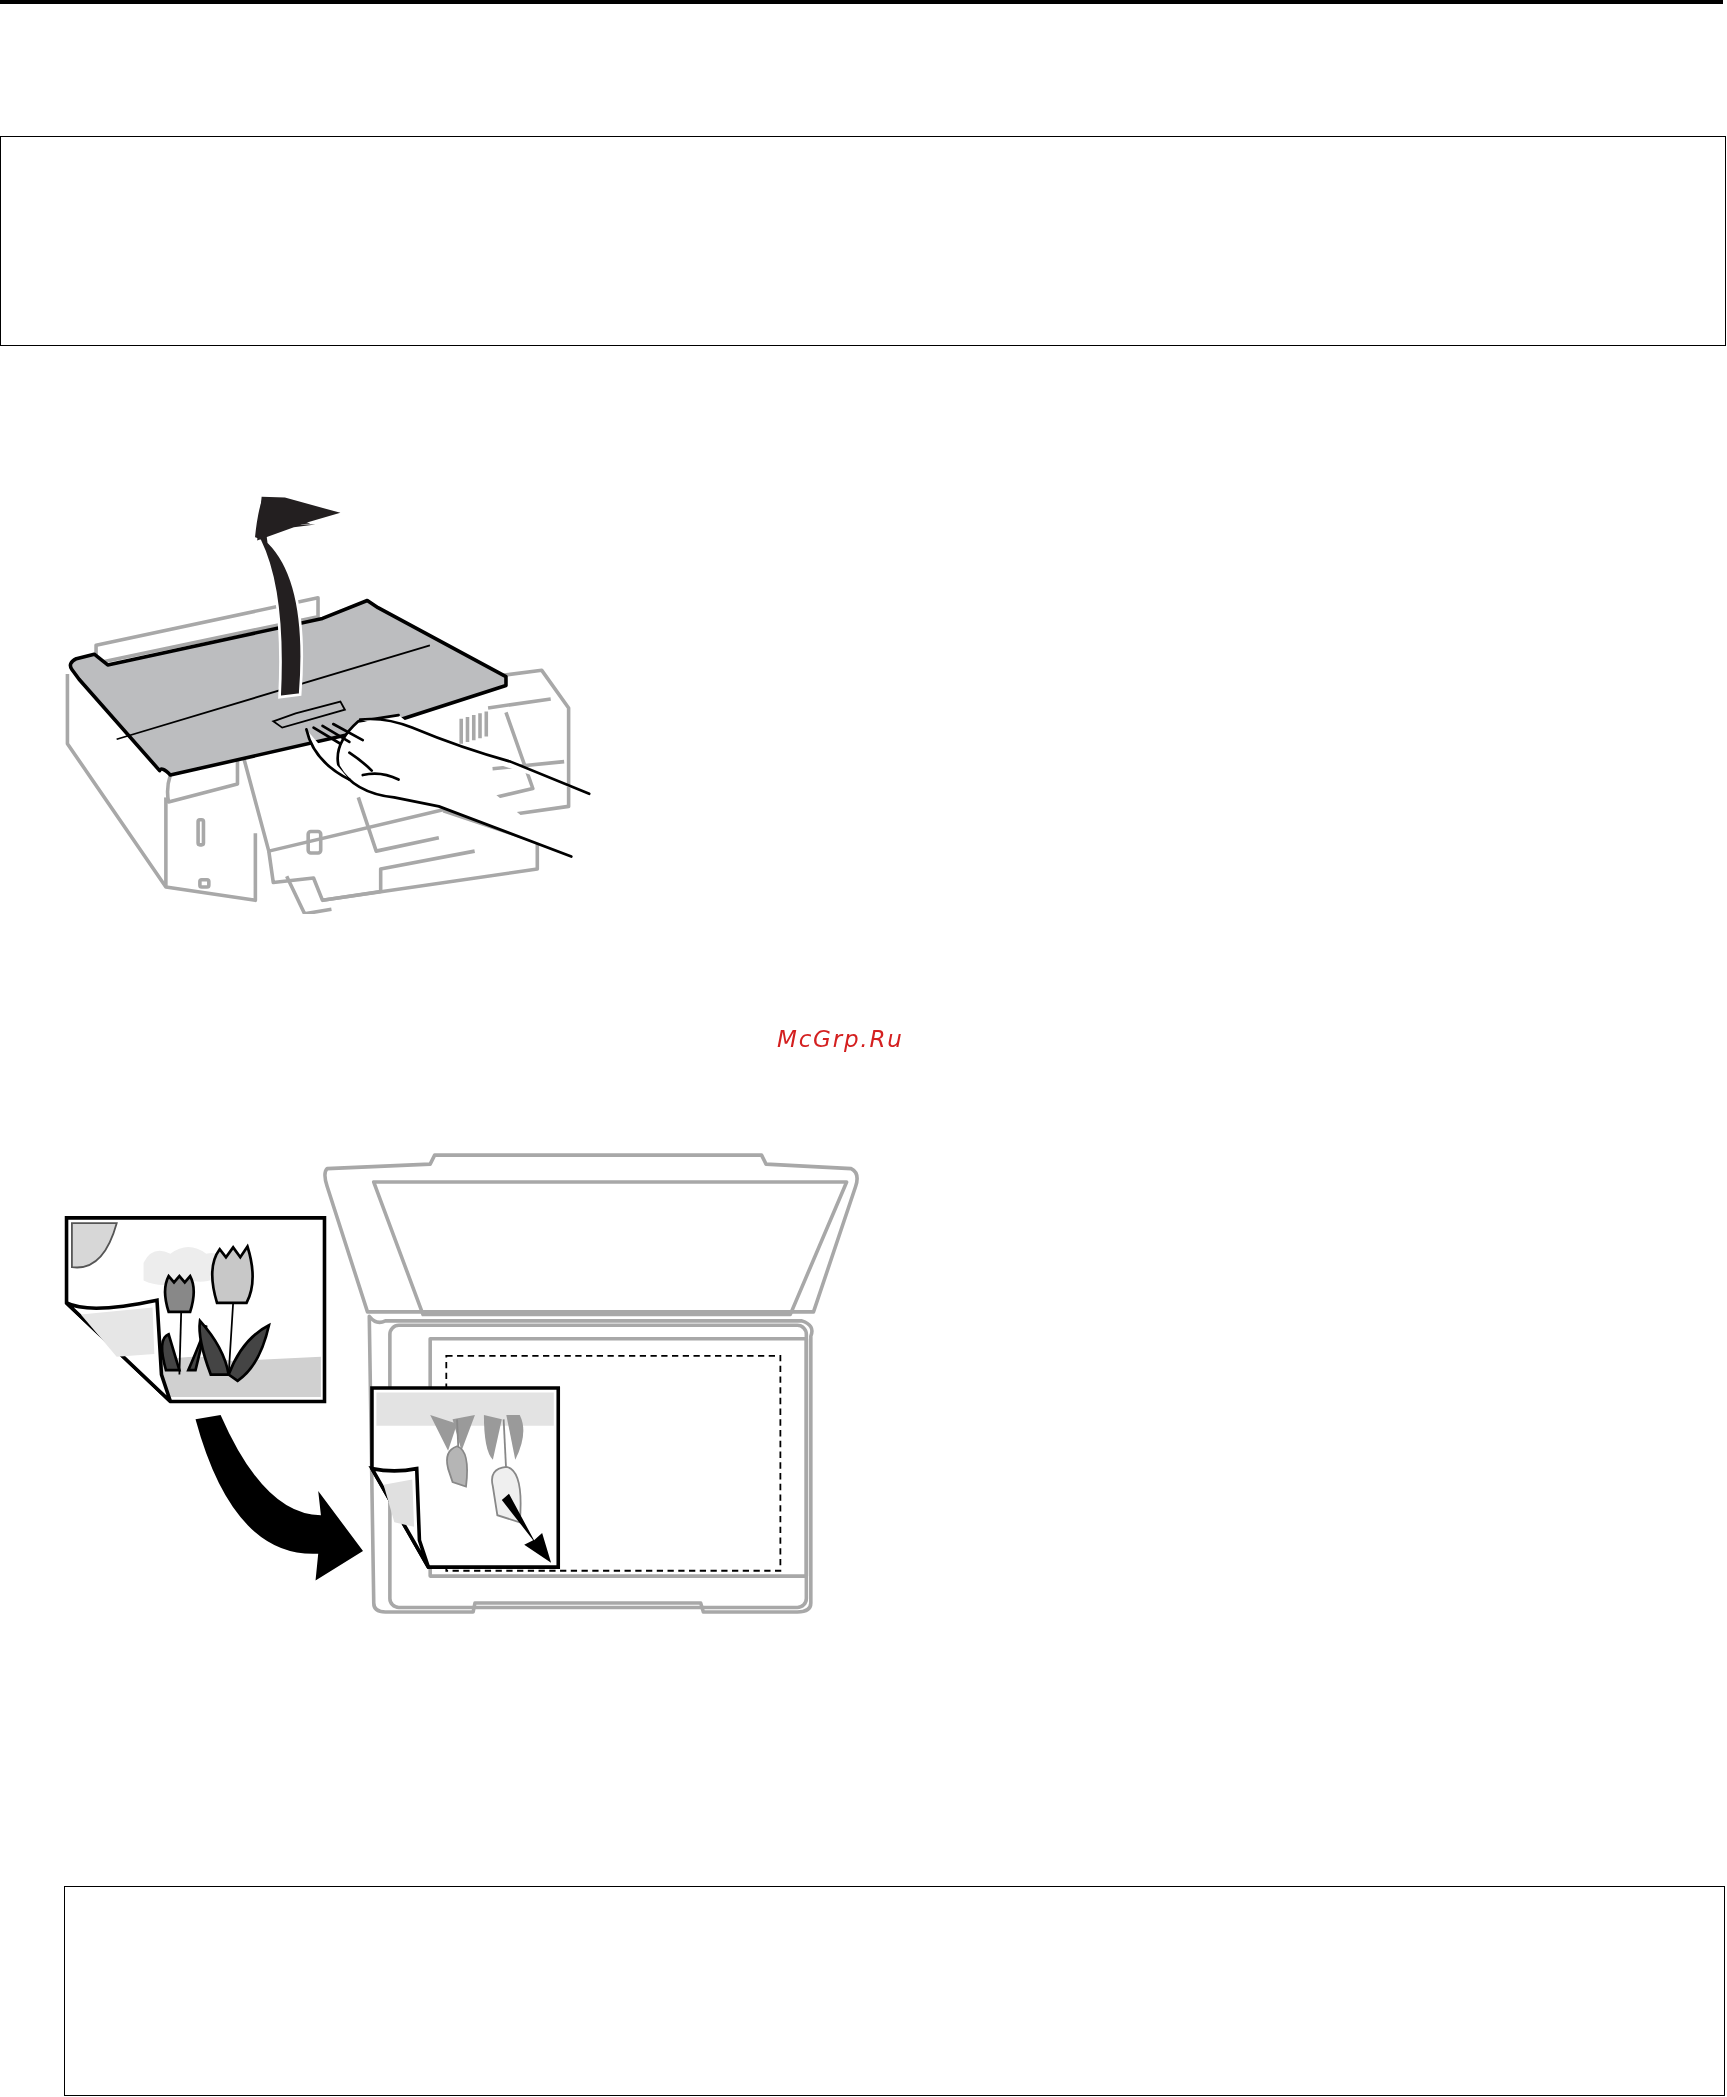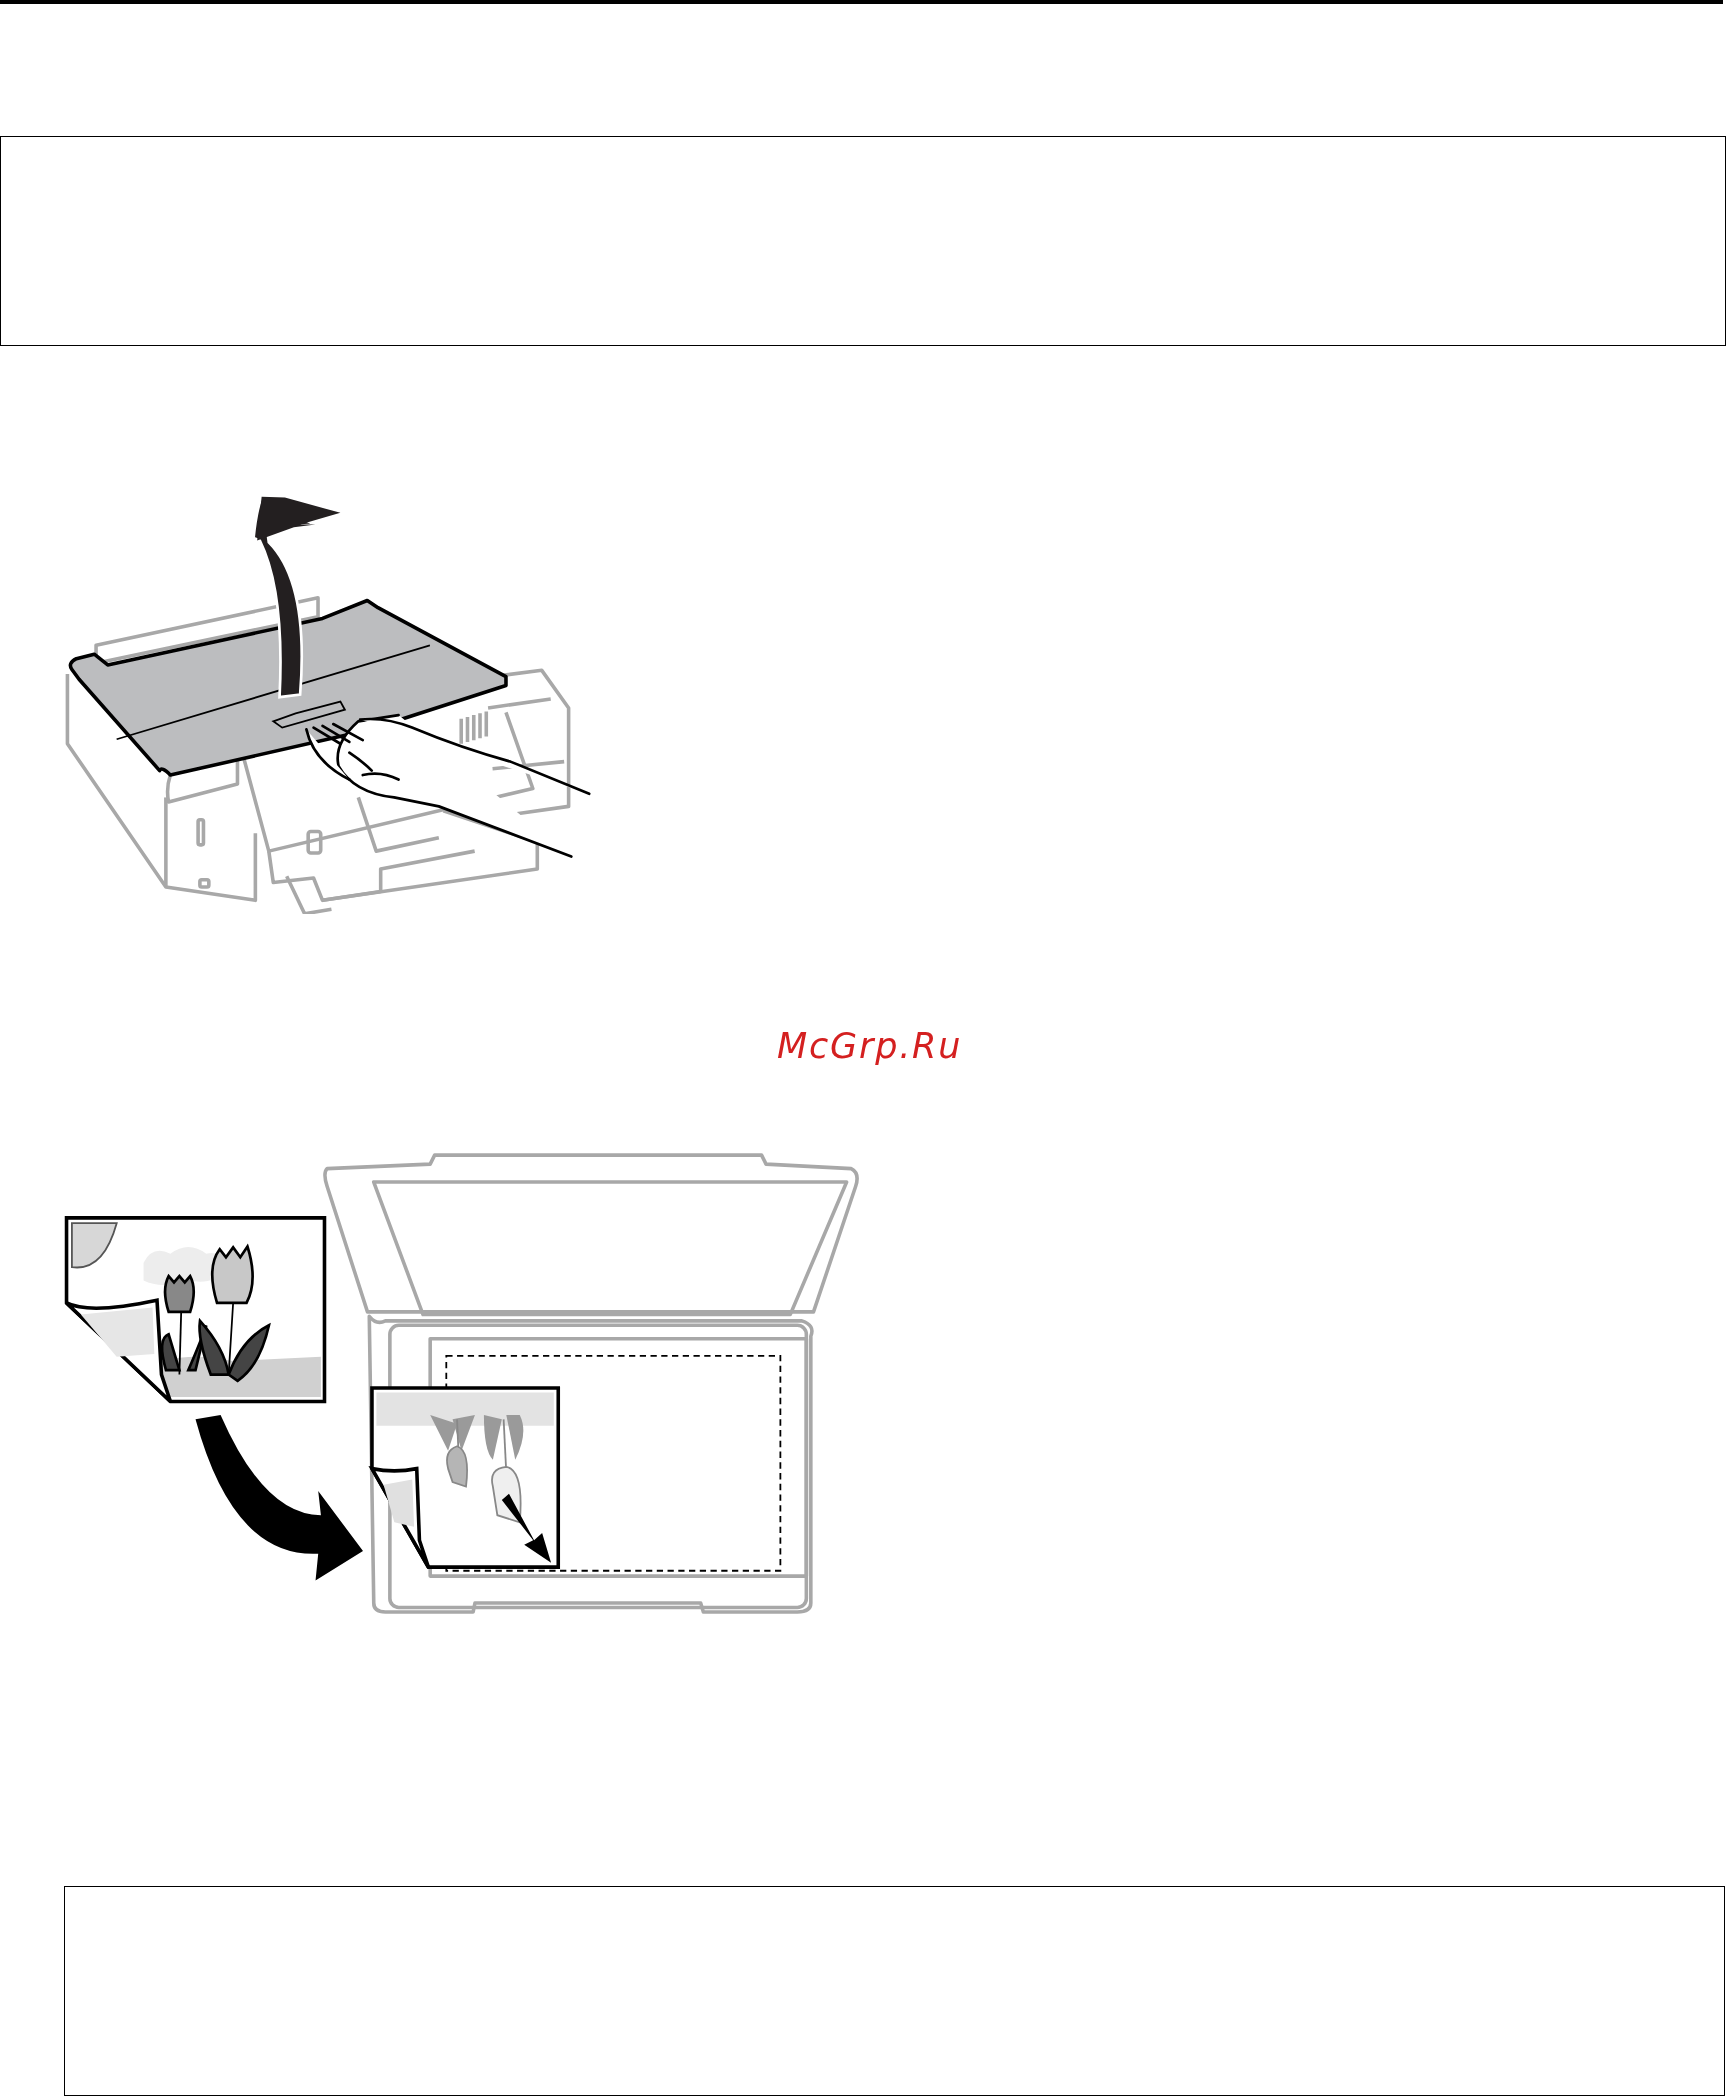--- a/index.html
+++ b/index.html
@@ -5,21 +5,21 @@
   html, body { margin: 0; padding: 0; background: #ffffff; }
   body { width: 1728px; height: 2097px; position: relative; overflow: hidden;
          font-family: "DejaVu Sans", sans-serif; }
   .top-rule { position: absolute; left: 0; top: 0; width: 1723px; height: 3.6px; background: #000; }
   .note-box { position: absolute; border: 1.8px solid #000; box-sizing: border-box; background: #fff; }
   .note-box.top { left: 0; top: 136px; width: 1726px; height: 210px; }
   .note-box.bottom { left: 64px; top: 1886px; width: 1661px; height: 210px; }
   .illus { position: absolute; }
   .illus.printer { left: 54px; top: 475px; width: 537px; height: 439px; }
   .illus.scanner { left: 54px; top: 1146px; width: 824px; height: 493px; }
-  .watermark { position: absolute; left: 777px; top: 1026px; font-size: 35px; font-style: italic;
+  .watermark { position: absolute; left: 777px; top: 1026px; font-size: 23px; font-style: italic;
                color: #d42020; letter-spacing: 1.8px; font-family: "DejaVu Sans", sans-serif; }
 </style>
 </head>
 <body>
 
 <div class="top-rule"></div>
 
 <div class="note-box top">
   <span></span>
 </div>

